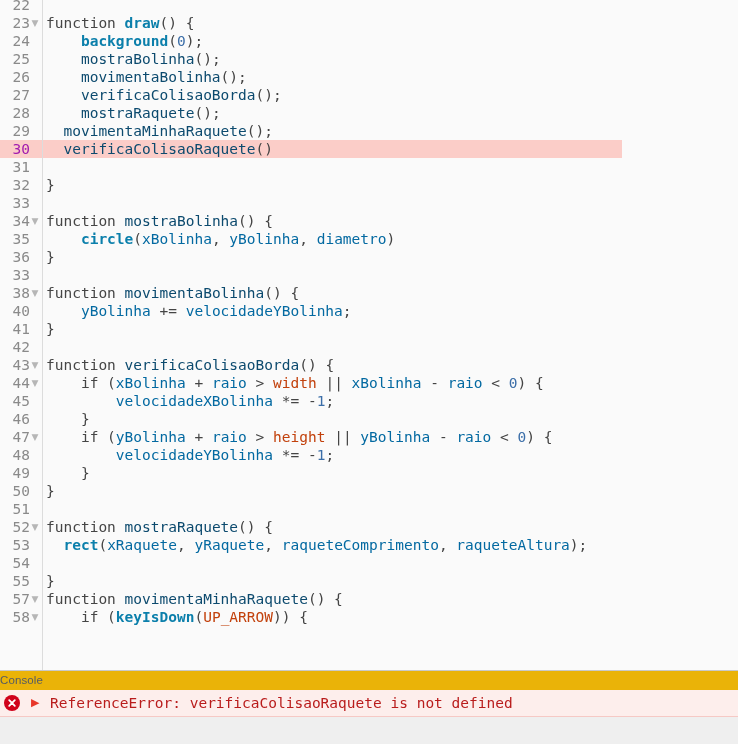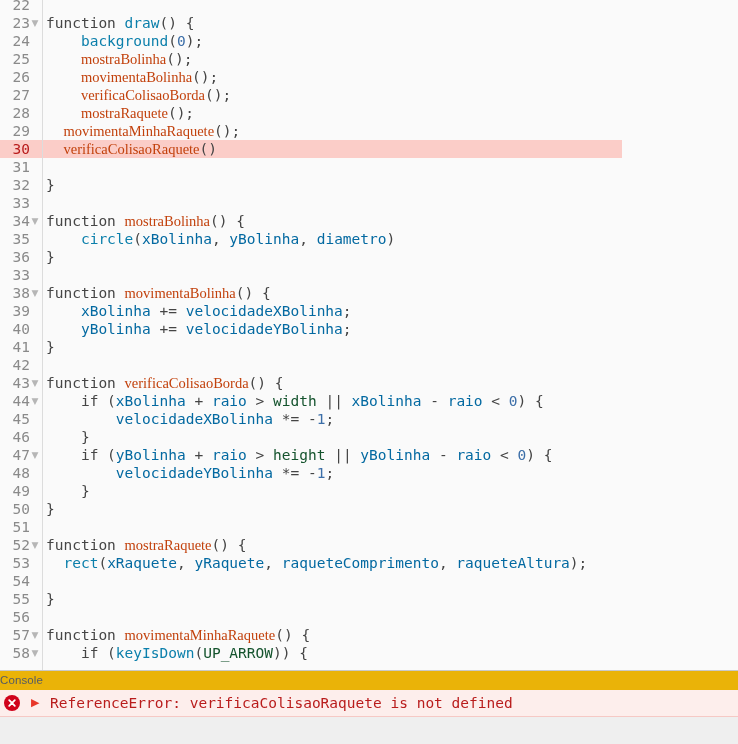--- a/index.html
+++ b/index.html
@@ -60,21 +60,21 @@
     width: 42px;
     height: 18px;
     box-sizing: border-box;
     padding-right: 12px;
     text-align: right;
     color: #8a8a8a;
     font-family: "DejaVu Sans Mono", "Liberation Mono", monospace;
     font-size: 14.5px;
     line-height: 18px;
   }
-  .line.active .gutter { color: #b91c1c; }
+  .line.active .gutter { color: #a21caf; }
 
   .fold {
     position: absolute;
     left: 30px;
     top: 0;
     width: 10px;
     height: 18px;
     line-height: 18px;
     text-align: center;
     font-size: 9px;
@@ -97,24 +97,24 @@
     left: 46px;
     top: 0;
     height: 18px;
     line-height: 18px;
     white-space: pre;
     color: #333333;
   }
 
   
   .t-kw   { color: #454545; }            
-  .t-fn   { color: #0b7fab; font-weight: normal; }  
-  .t-def  { color: #c2410c; font-family: Liberation Serif, serif; }            
+  .t-fn   { color: #0b7fab; font-weight: bold; }  
+  .t-def  { color: #0c4a6e; }            
   .t-id   { color: #0369a1; }            
-  .t-const{ color: #14532d; }            
+  .t-const{ color: #c2410c; }            
   .t-num  { color: #3b6ea8; }            
   .t-op   { color: #444444; }
 
   
   #console {
     position: absolute;
     left: 0;
     top: 670px;
     width: 738px;
     height: 74px;
@@ -192,38 +192,36 @@
         <div class="line"><div class="gutter">29</div><div class="code"><span class="t-op">  </span><span class="t-def">movimentaMinhaRaquete</span><span class="t-op">();</span></div></div>
         <div class="line active"><div class="gutter">30</div><div class="code"><span class="t-op">  </span><span class="t-def">verificaColisaoRaquete</span><span class="t-op">()</span></div></div>
         <div class="line"><div class="gutter">31</div><div class="code"></div></div>
         <div class="line"><div class="gutter">32</div><div class="code"><span class="t-op">}</span></div></div>
         <div class="line"><div class="gutter">33</div><div class="code"></div></div>
         <div class="line"><div class="gutter">34</div><div class="fold">▼</div><div class="code"><span class="t-kw">function </span><span class="t-def">mostraBolinha</span><span class="t-op">() {</span></div></div>
         <div class="line"><div class="gutter">35</div><div class="code"><span class="t-op">    </span><span class="t-fn">circle</span><span class="t-op">(</span><span class="t-id">xBolinha</span><span class="t-op">, </span><span class="t-id">yBolinha</span><span class="t-op">, </span><span class="t-id">diametro</span><span class="t-op">)</span></div></div>
         <div class="line"><div class="gutter">36</div><div class="code"><span class="t-op">}</span></div></div>
         <div class="line"><div class="gutter">33</div><div class="code"></div></div>
         <div class="line"><div class="gutter">38</div><div class="fold">▼</div><div class="code"><span class="t-kw">function </span><span class="t-def">movimentaBolinha</span><span class="t-op">() {</span></div></div>
-        <div class="line"><div class="gutter">39</div><div class="code"><span class="t-op">    </span><span class="t-id">xBolinha</span><span class="t-op"> += </span><span class="t-id">velocidadeXBolinha</span><span class="t-op">;</span></div></div>
         <div class="line"><div class="gutter">40</div><div class="code"><span class="t-op">    </span><span class="t-id">yBolinha</span><span class="t-op"> += </span><span class="t-id">velocidadeYBolinha</span><span class="t-op">;</span></div></div>
         <div class="line"><div class="gutter">41</div><div class="code"><span class="t-op">}</span></div></div>
         <div class="line"><div class="gutter">42</div><div class="code"></div></div>
         <div class="line"><div class="gutter">43</div><div class="fold">▼</div><div class="code"><span class="t-kw">function </span><span class="t-def">verificaColisaoBorda</span><span class="t-op">() {</span></div></div>
         <div class="line"><div class="gutter">44</div><div class="fold">▼</div><div class="code"><span class="t-op">    </span><span class="t-kw">if</span><span class="t-op"> (</span><span class="t-id">xBolinha</span><span class="t-op"> + </span><span class="t-id">raio</span><span class="t-op"> &gt; </span><span class="t-const">width</span><span class="t-op"> || </span><span class="t-id">xBolinha</span><span class="t-op"> - </span><span class="t-id">raio</span><span class="t-op"> &lt; </span><span class="t-num">0</span><span class="t-op">) {</span></div></div>
         <div class="line"><div class="gutter">45</div><div class="code"><span class="t-op">        </span><span class="t-id">velocidadeXBolinha</span><span class="t-op"> *= -</span><span class="t-num">1</span><span class="t-op">;</span></div></div>
         <div class="line"><div class="gutter">46</div><div class="code"><span class="t-op">    }</span></div></div>
         <div class="line"><div class="gutter">47</div><div class="fold">▼</div><div class="code"><span class="t-op">    </span><span class="t-kw">if</span><span class="t-op"> (</span><span class="t-id">yBolinha</span><span class="t-op"> + </span><span class="t-id">raio</span><span class="t-op"> &gt; </span><span class="t-const">height</span><span class="t-op"> || </span><span class="t-id">yBolinha</span><span class="t-op"> - </span><span class="t-id">raio</span><span class="t-op"> &lt; </span><span class="t-num">0</span><span class="t-op">) {</span></div></div>
         <div class="line"><div class="gutter">48</div><div class="code"><span class="t-op">        </span><span class="t-id">velocidadeYBolinha</span><span class="t-op"> *= -</span><span class="t-num">1</span><span class="t-op">;</span></div></div>
         <div class="line"><div class="gutter">49</div><div class="code"><span class="t-op">    }</span></div></div>
         <div class="line"><div class="gutter">50</div><div class="code"><span class="t-op">}</span></div></div>
         <div class="line"><div class="gutter">51</div><div class="code"></div></div>
         <div class="line"><div class="gutter">52</div><div class="fold">▼</div><div class="code"><span class="t-kw">function </span><span class="t-def">mostraRaquete</span><span class="t-op">() {</span></div></div>
         <div class="line"><div class="gutter">53</div><div class="code"><span class="t-op">  </span><span class="t-fn">rect</span><span class="t-op">(</span><span class="t-id">xRaquete</span><span class="t-op">, </span><span class="t-id">yRaquete</span><span class="t-op">, </span><span class="t-id">raqueteComprimento</span><span class="t-op">, </span><span class="t-id">raqueteAltura</span><span class="t-op">);</span></div></div>
         <div class="line"><div class="gutter">54</div><div class="code"></div></div>
         <div class="line"><div class="gutter">55</div><div class="code"><span class="t-op">}</span></div></div>
-        <div class="line"><div class="gutter">56</div><div class="code"></div></div>
         <div class="line"><div class="gutter">57</div><div class="fold">▼</div><div class="code"><span class="t-kw">function </span><span class="t-def">movimentaMinhaRaquete</span><span class="t-op">() {</span></div></div>
         <div class="line"><div class="gutter">58</div><div class="fold">▼</div><div class="code"><span class="t-op">    </span><span class="t-kw">if</span><span class="t-op"> (</span><span class="t-fn">keyIsDown</span><span class="t-op">(</span><span class="t-const">UP_ARROW</span><span class="t-op">)) {</span></div></div>
       </div>
   </div>
 
   <div id="console">
     <div id="console-header">
       <div id="console-title">Console</div>
     </div>
     <div id="console-body">

